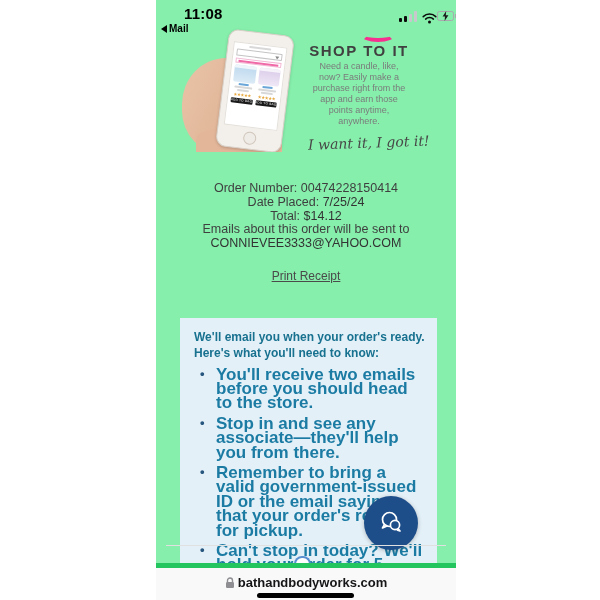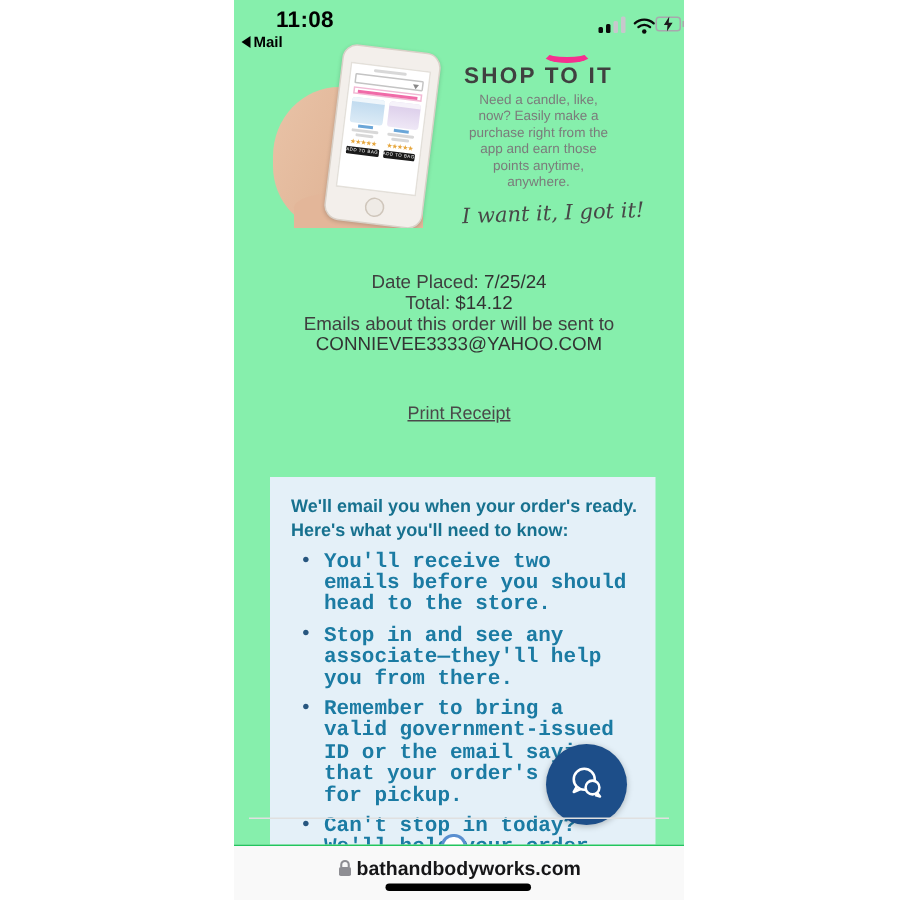--- a/index.html
+++ b/index.html
@@ -80,40 +80,40 @@
            font-size:12.5px; line-height:13.8px; color:#3f3f3f; }
   .order b { font-weight:400; color:#333; }
   .print { position:absolute; left:0; top:266px; width:300px; text-align:center; }
   .print a { font-size:12px; color:#4a4a4a; text-decoration:underline; cursor:pointer; }
 
   
   .pickup { position:absolute; left:24px; top:318px; width:257px;
             background:#e4f0f8; padding:12px 12px 12px 14px; }
   .pickup .hd { font-size:12px; font-weight:700; color:#17718f; line-height:15.8px; }
   .pickup ul { list-style:none; margin-top:6px; }
-  .pickup li { position:relative; padding-left:22px; font-size:14px; font-weight:600;
-               color:#1b7ba3; line-height:14.4px; margin-bottom:6px;font-family:Liberation Mono, monospace; }
+  .pickup li { position:relative; padding-left:22px; font-size:17px; font-weight:600;
+               color:#1b7ba3; line-height:14.4px; margin-bottom:6px; }
   .pickup li:before { content:"•"; position:absolute; left:6px; top:-1px;
                color:#27567f; font-size:13px; }
   .pickup a { color:#39485a; font-weight:700; text-decoration:underline; cursor:pointer; }
 
   
   .chat { position:absolute; left:208px; top:496px; width:54px; height:54px;
           border-radius:50%; background:#1d4e89; border:none; cursor:pointer;
           display:flex; align-items:center; justify-content:center;
           box-shadow:0 1px 4px rgba(0,0,0,.25); }
 
   
   .divider { position:absolute; left:10px; top:545px; width:280px; height:1px;
              background:#e0e0e0; }
   .peek { position:absolute; left:138px; top:556px; width:17px; height:8px;
           border:2px solid #5a8fd0; border-bottom:none; border-radius:9px 9px 0 0;
           background:#fff; }
   .safari { position:absolute; left:0; top:563px; width:300px; height:37px;
-            background:#f9f9f9; border-top:1px solid #22c55e; }
+            background:#f9f9f9; border-top:5px solid #22c55e; }
   .urlrow { position:absolute; left:0; top:7px; width:300px; text-align:center;
             font-size:13px; font-weight:600; color:#161618; cursor:pointer; }
   .urlrow svg { vertical-align:-1.5px; margin-right:3px; }
   .home-ind { position:absolute; left:101px; top:25px; width:97px; height:5px;
               background:#000; border-radius:3px; cursor:grab; }
 </style>
 </head>
 <body>
 
 <div class="screen">
@@ -174,20 +174,21 @@
       <div class="home"></div>
     </div>
     <div class="promo-text">
       <div class="promo-h">SHOP TO IT</div>
       <div class="promo-b">Need a candle, like, now? Easily make a purchase right from the app and earn those points anytime, anywhere.</div>
       <div class="promo-s">I want it, I got it!</div>
     </div>
   </div>
 
   <div class="order">
+    <div><span>Order Number: </span><span>00474228150414</span></div>
     <div><span>Date Placed: </span><b>7/25/24</b></div>
     <div><span>Total: </span><b>$14.12</b></div>
     <div>Emails about this order will be sent to</div>
     <div><b>CONNIEVEE3333@YAHOO.COM</b></div>
   </div>
 
   <div class="print">
     <a>Print Receipt</a>
   </div>
 

